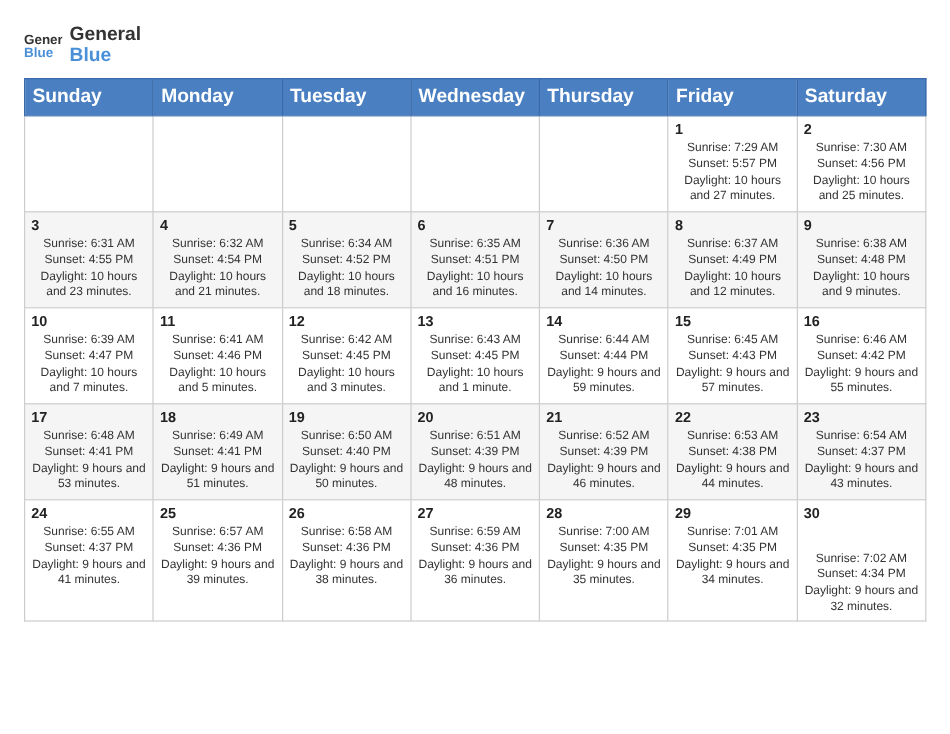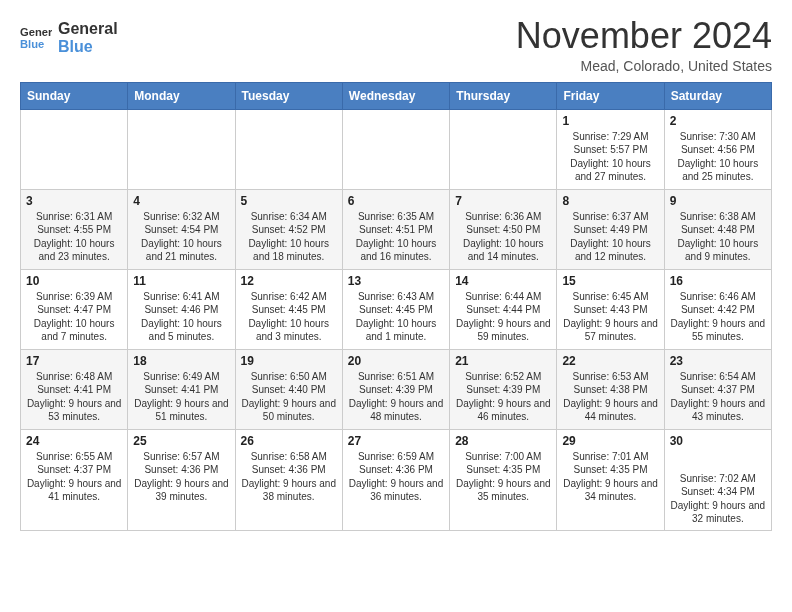--- a/index.html
+++ b/index.html
@@ -43,21 +43,21 @@
     table {
       width: 100%;
       border-collapse: collapse;
       font-size: 11px;
     }
     thead tr th {
       background-color: #4a7fc1;
       color: #fff;
       text-align: left;
       padding: 6px 6px;
-      font-size: 12px;
+      font-size: 16px;
       font-weight: bold;
       border: 1px solid #3a6aaa;
     }
     tbody tr td {
       border: 1px solid #ccc;
       vertical-align: top;
       padding: 4px 5px;
       width: 14.28%;
       min-height: 70px;
       height: 80px;
@@ -90,24 +90,20 @@
     <svg class="logo-icon" viewBox="0 0 40 40" xmlns="http://www.w3.org/2000/svg">
       <text x="0" y="18" font-size="14" font-weight="bold" fill="#333" font-family="Arial">General</text>
       <text x="0" y="32" font-size="14" font-weight="bold" fill="#4a90d9" font-family="Arial">Blue</text>
       <polygon points="52,8 65,18 52,18" fill="#4a90d9"></polygon>
     </svg>
     <div style="display:flex;flex-direction:column;line-height:1.15;margin-left:2px;">
       <span style="font-size:16px;font-weight:bold;color:#333;">General</span>
       <span style="font-size:16px;font-weight:bold;color:#4a90d9;">Blue</span>
     </div>
   </div>
-  <div class="title-block">
-    <div class="month-title">November 2024</div>
-    <div class="subtitle">Mead, Colorado, United States</div>
-  </div>
 </div>
 
 <table>
   <thead>
     <tr>
     <th>Sunday</th>
         <th>Monday</th>
         <th>Tuesday</th>
         <th>Wednesday</th>
         <th>Thursday</th>

